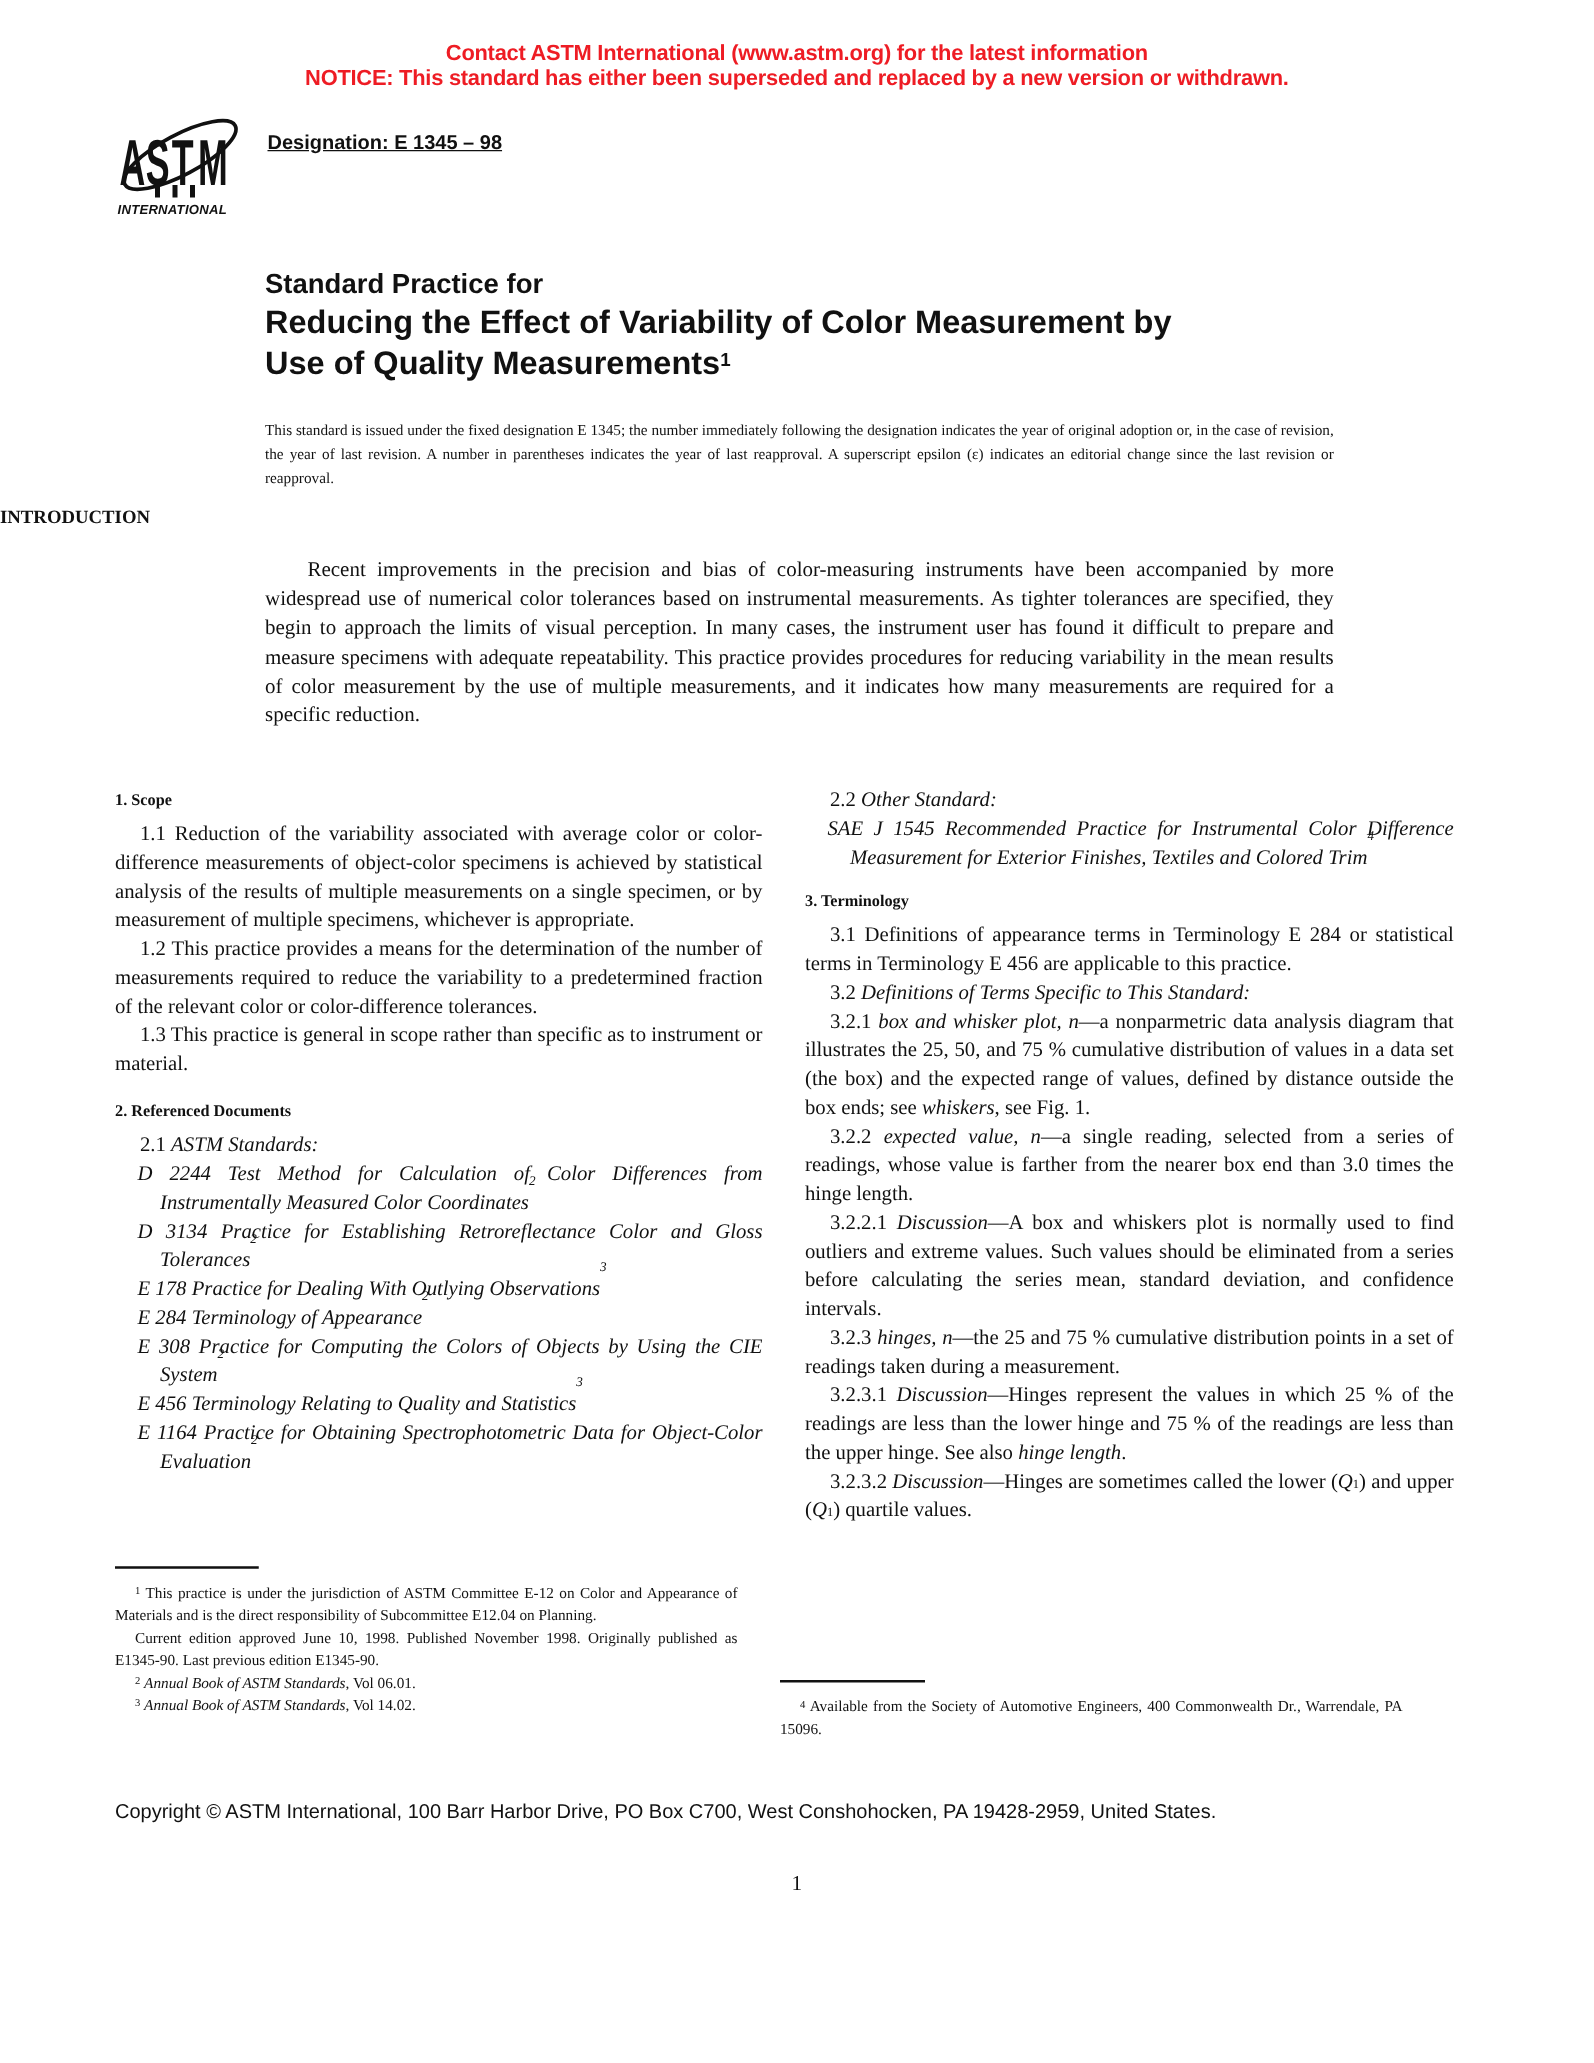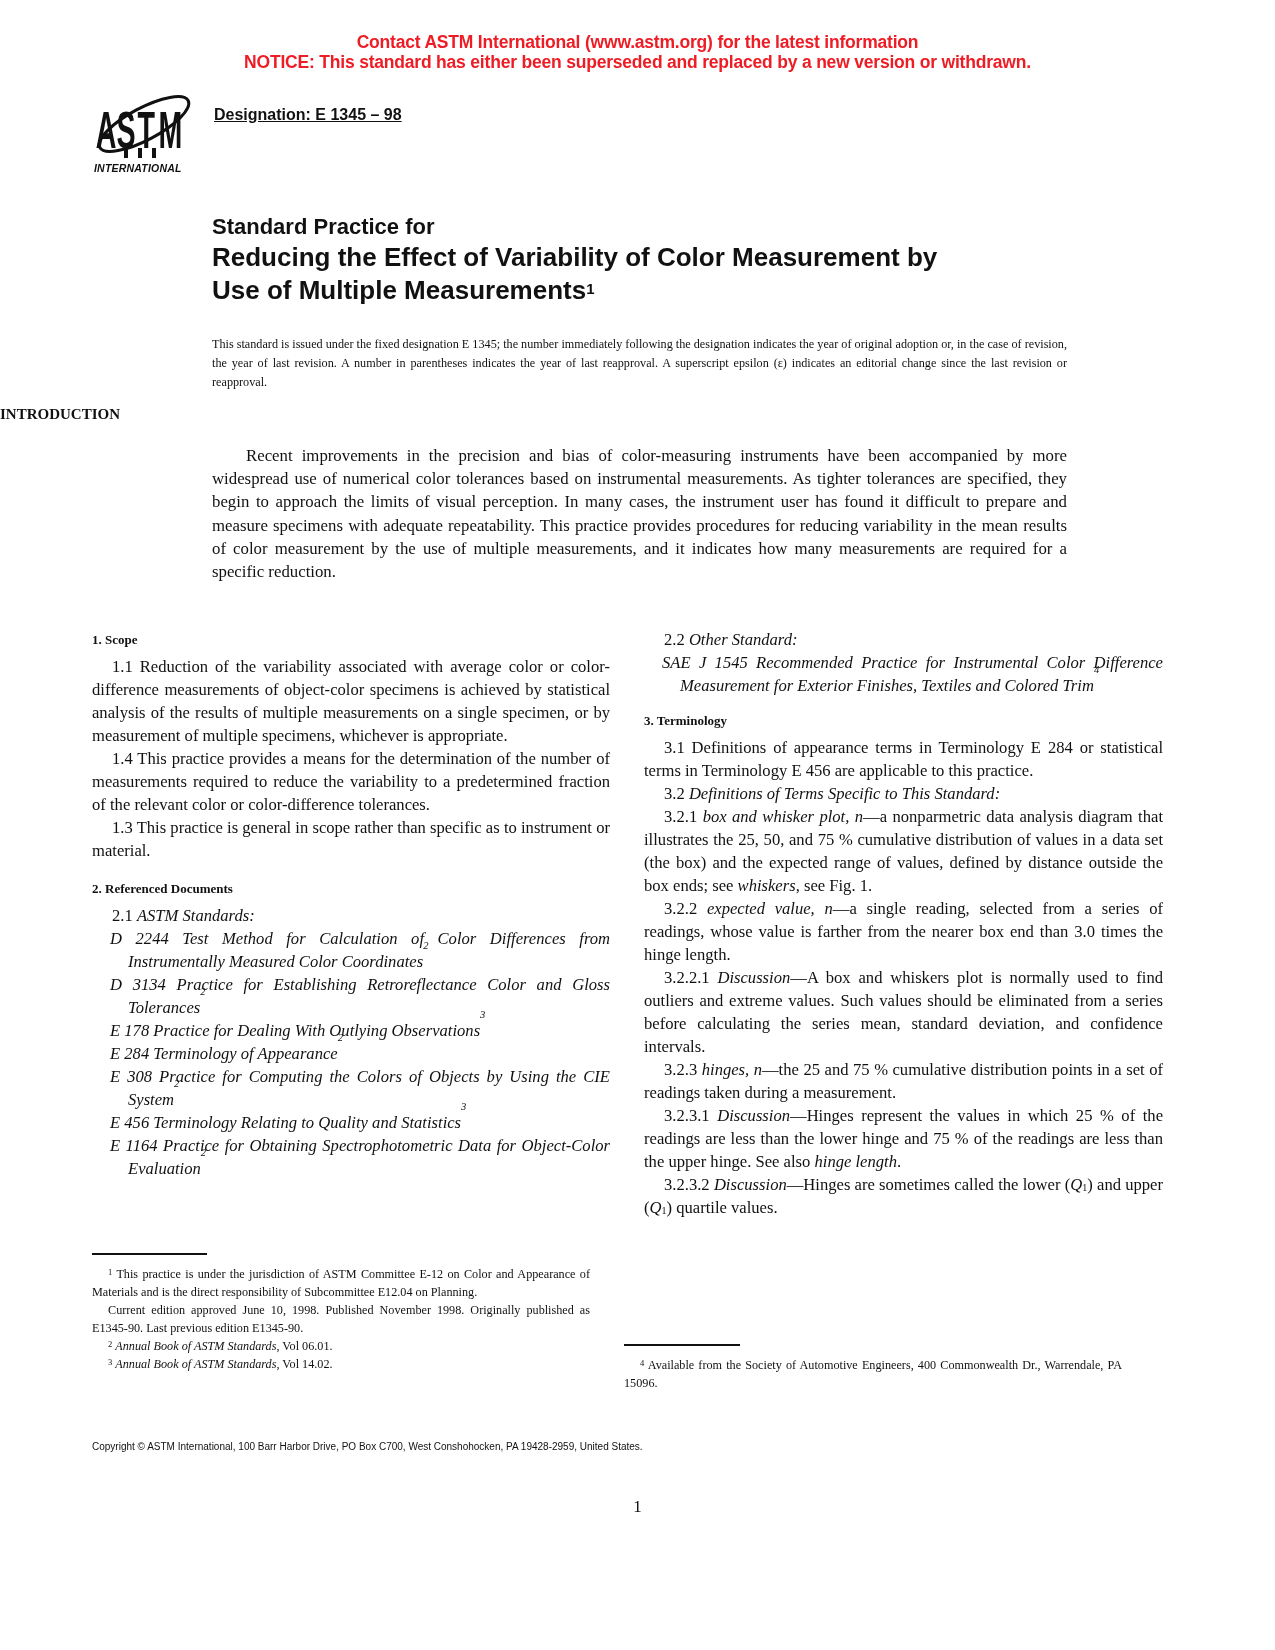--- a/index.html
+++ b/index.html
@@ -25,21 +25,21 @@
   .gap { height: 15px; }
   .gap-s { height: 12px; }
   sup.fn { font-size: 10.5px; vertical-align: top; position: relative; top: -4px; line-height: 0; }
   i { font-style: italic; margin-top: 32px; }
   .rule-l { position: absolute; top: 1253px; left: 92px; width: 115px; height: 2px; background: #111; }
   .rule-r { position: absolute; top: 1344px; left: 624px; width: 116px; height: 2px; background: #111; }
   .fn-l { position: absolute; top: 1265px; left: 92px; width: 498px; font-size: 12.2px; line-height: 18px; text-align: justify; }
   .fn-r { position: absolute; top: 1356px; left: 624px; width: 498px; font-size: 12.2px; line-height: 18px; text-align: justify; }
   .fn-p { margin: 0; text-indent: 16px; }
   .fn-p sup { font-size: 8.5px; vertical-align: top; position: relative; top: -2px; }
-  .copyright { position: absolute; top: 1441px; left: 92px; font-family: "Liberation Sans", sans-serif; font-size: 10px; }
+  .copyright { position: absolute; top: 1441px; left: 92px; font-family: "Liberation Sans", sans-serif; font-size: 16px; }
   .page-num { position: absolute; top: 1497px; left: 0; width: 1275px; text-align: center; font-size: 17px; }
   .qsub { font-size: 10px; vertical-align: bottom; position: relative; top: 3px; }
 </style>
 </head>
 <body>
 
 <div class="notice">
   <div>Contact ASTM International (www.astm.org) for the latest information</div>
   <div>NOTICE: This standard has either been superseded and replaced by a new version or withdrawn.</div>
 </div>
@@ -56,32 +56,32 @@
   <rect x="50" y="66" width="4" height="10" fill="#111"></rect>
   <rect x="64" y="66" width="4" height="10" fill="#111"></rect>
 </svg>
 <div class="logo-intl">INTERNATIONAL</div>
 
 <div class="designation">Designation: E 1345 – 98</div>
 
 <div class="title-block">
   <div class="title-pre">Standard Practice for</div>
   <div class="title-main">Reducing the Effect of Variability of Color Measurement by</div>
-  <div class="title-main"><span>Use of Multiple Measurements</span><sup>1</sup></div>
+  <div class="title-main"><span>Use of Quality Measurements</span><sup>1</sup></div>
 </div>
 
 <div class="issue-note">This standard is issued under the fixed designation E 1345; the number immediately following the designation indicates the year of original adoption or, in the case of revision, the year of last revision. A number in parentheses indicates the year of last reapproval. A superscript epsilon (ε) indicates an editorial change since the last revision or reapproval.</div>
 
 <div class="intro-head">INTRODUCTION</div>
 <div class="intro-body">Recent improvements in the precision and bias of color-measuring instruments have been accompanied by more widespread use of numerical color tolerances based on instrumental measurements. As tighter tolerances are specified, they begin to approach the limits of visual perception. In many cases, the instrument user has found it difficult to prepare and measure specimens with adequate repeatability. This practice provides procedures for reducing variability in the mean results of color measurement by the use of multiple measurements, and it indicates how many measurements are required for a specific reduction.</div>
 
 <div class="col col-left">
   <div class="h">1.  Scope</div>
   <p class="p">1.1 Reduction of the variability associated with average color or color-difference measurements of object-color specimens is achieved by statistical analysis of the results of multiple measurements on a single specimen, or by measurement of multiple specimens, whichever is appropriate.</p>
-  <p class="p">1.4 This practice provides a means for the determination of the number of measurements required to reduce the variability to a predetermined fraction of the relevant color or color-difference tolerances.</p>
+  <p class="p">1.2 This practice provides a means for the determination of the number of measurements required to reduce the variability to a predetermined fraction of the relevant color or color-difference tolerances.</p>
   <p class="p">1.3 This practice is general in scope rather than specific as to instrument or material.</p>
   <div class="gap"></div>
   <div class="h">2.  Referenced Documents</div>
   <p class="ref-lead"><span>2.1 </span><i>ASTM Standards:</i></p>
   <p class="ref"><span>D 2244 Test Method for Calculation of Color Differences from Instrumentally Measured Color Coordinates</span><sup class="fn">2</sup></p>
   <p class="ref"><span>D 3134 Practice for Establishing Retroreflectance Color and Gloss Tolerances</span><sup class="fn">2</sup></p>
   <p class="ref"><span>E 178 Practice for Dealing With Outlying Observations</span><sup class="fn">3</sup></p>
   <p class="ref"><span>E 284 Terminology of Appearance</span><sup class="fn">2</sup></p>
   <p class="ref"><span>E 308 Practice for Computing the Colors of Objects by Using the CIE System</span><sup class="fn">2</sup></p>
   <p class="ref"><span>E 456 Terminology Relating to Quality and Statistics</span><sup class="fn">3</sup></p>

